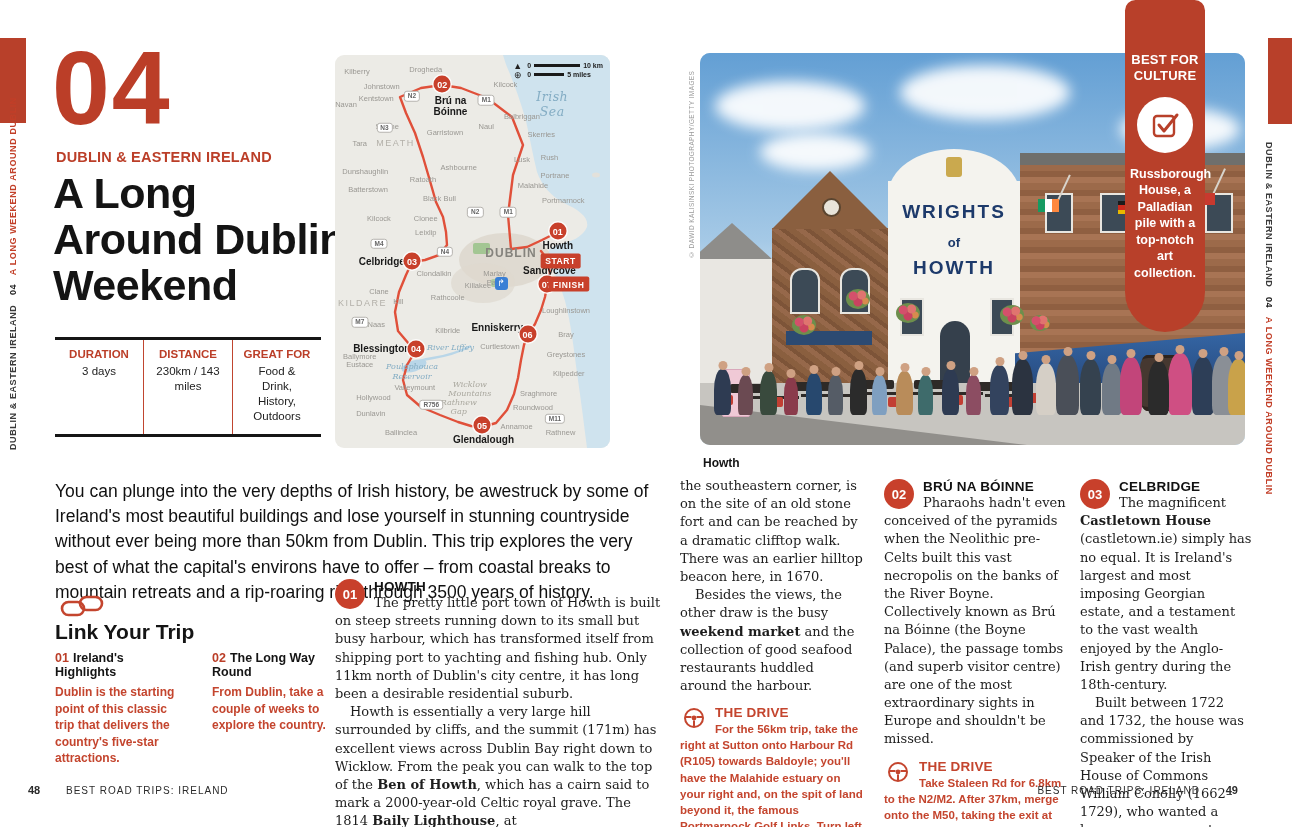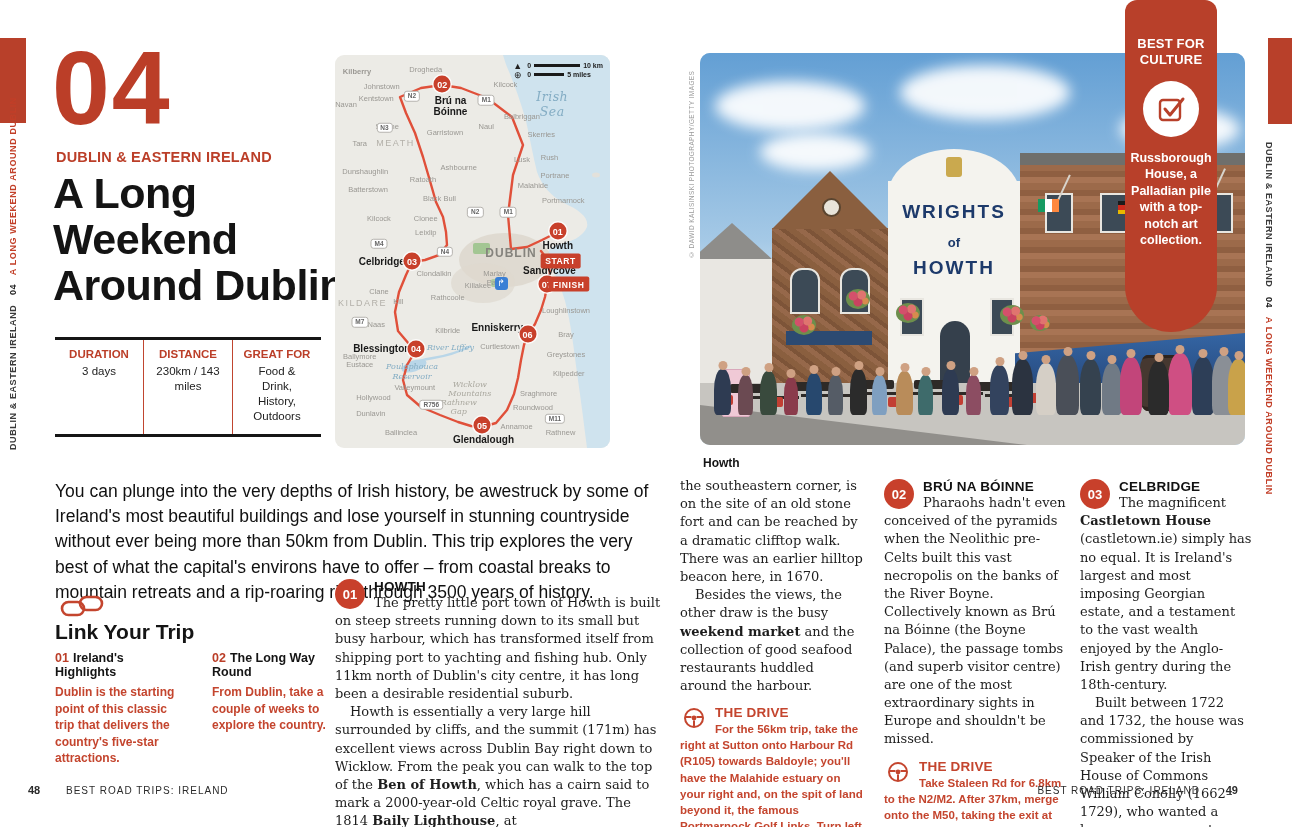--- a/index.html
+++ b/index.html
@@ -106,22 +106,22 @@
   .person{position:absolute;border-radius:45% 45% 16% 16%}
   .person .hd{position:absolute;left:50%;top:-8px;transform:translateX(-50%);width:9px;height:9px;border-radius:50%}
   .flowers{position:absolute;width:24px;height:20px;border-radius:50%;
     background:radial-gradient(circle at 30% 35%,#d4506b 0 4px,transparent 5px),
                radial-gradient(circle at 65% 30%,#e0746f 0 4px,transparent 5px),
                radial-gradient(circle at 50% 65%,#c94260 0 4px,transparent 5px),
                radial-gradient(circle at 80% 60%,#d78b4e 0 3px,transparent 4px),
                #6d8f4c}
 
   
-  .badge{position:absolute;left:1125px;top:0;width:92px;height:332px;background:#b8402a;z-index:6;
-         border-radius:12px 12px 46px 46px;color:#fff;text-align:center;box-sizing:border-box;padding-top:36px}
+  .badge{position:absolute;left:1125px;top:0;width:80px;height:332px;background:#b8402a;z-index:6;
+         border-radius:12px 12px 46px 46px;color:#fff;text-align:center;box-sizing:border-box;padding-top:52px}
   .badge-kicker{font-weight:bold;font-size:13px;line-height:1.25;letter-spacing:.2px}
   .badge-circle{width:56px;height:56px;background:#fff;border-radius:50%;margin:12px auto 13px;
                 display:flex;align-items:center;justify-content:center}
   .badge-body{font-weight:bold;font-size:12.5px;line-height:1.32;padding:0 5px}
 
   
   .col{position:absolute;top:477px}
   .footer{position:absolute;top:784px;font-size:10px;letter-spacing:1px;color:#2b2b2b}
   .pagenum{font-size:11px;font-weight:bold;letter-spacing:0}
 </style>
@@ -139,22 +139,22 @@
 <div class="vtext" style="left:1264px;top:142px;height:320px">
   <span>DUBLIN &amp; EASTERN IRELAND</span>
   <span class="vnum">04</span>
   <span class="vred">A LONG WEEKEND AROUND DUBLIN</span>
 </div>
 
 <div class="bignum">04</div>
 <div class="region">DUBLIN &amp; EASTERN IRELAND</div>
 <div class="title">
   <div>A Long</div>
+  <div>Around Dublin</div>
   <div>Weekend</div>
-  <div>Around Dublin</div>
 </div>
 
 <div class="facts">
   <div class="frow1">
     <div class="fcell">
       <div class="flabel">DURATION</div>
       <div class="fval">3 days</div>
     </div>
     <div class="fcell">
       <div class="flabel">DISTANCE</div>
@@ -197,21 +197,21 @@
           <span>10 km</span>
         </div>
       <div class="scale-row">
           <span>0</span>
           <span class="sbar" style="width:30px"></span>
           <span>5 miles</span>
         </div>
     </div>
   </div>
   <div id="mapLayers" style="position:absolute;inset:0">
-      <div class="m-town " style="left: 8%; top: 4%; font-weight: bold;">Kilberry</div>
+      <div class="m-town " style="left: 8%; top: 4%;">Kilberry</div>
       <div class="m-town " style="left: 33%; top: 3.5%;">Drogheda</div>
       <div class="m-town " style="left: 62%; top: 7.5%;">Kilcock</div>
       <div class="m-town " style="left: 17%; top: 8%;">Johnstown</div>
       <div class="m-town " style="left: 4%; top: 12.5%;">Navan</div>
       <div class="m-town " style="left: 15%; top: 11%;">Kentstown</div>
       <div class="m-town " style="left: 68%; top: 15.5%;">Balbriggan</div>
       <div class="m-town " style="left: 19%; top: 18%;">Skyrne</div>
       <div class="m-town " style="left: 40%; top: 19.5%;">Garristown</div>
       <div class="m-town " style="left: 55%; top: 18%;">Naul</div>
       <div class="m-town " style="left: 75%; top: 20%;">Skerries</div>

